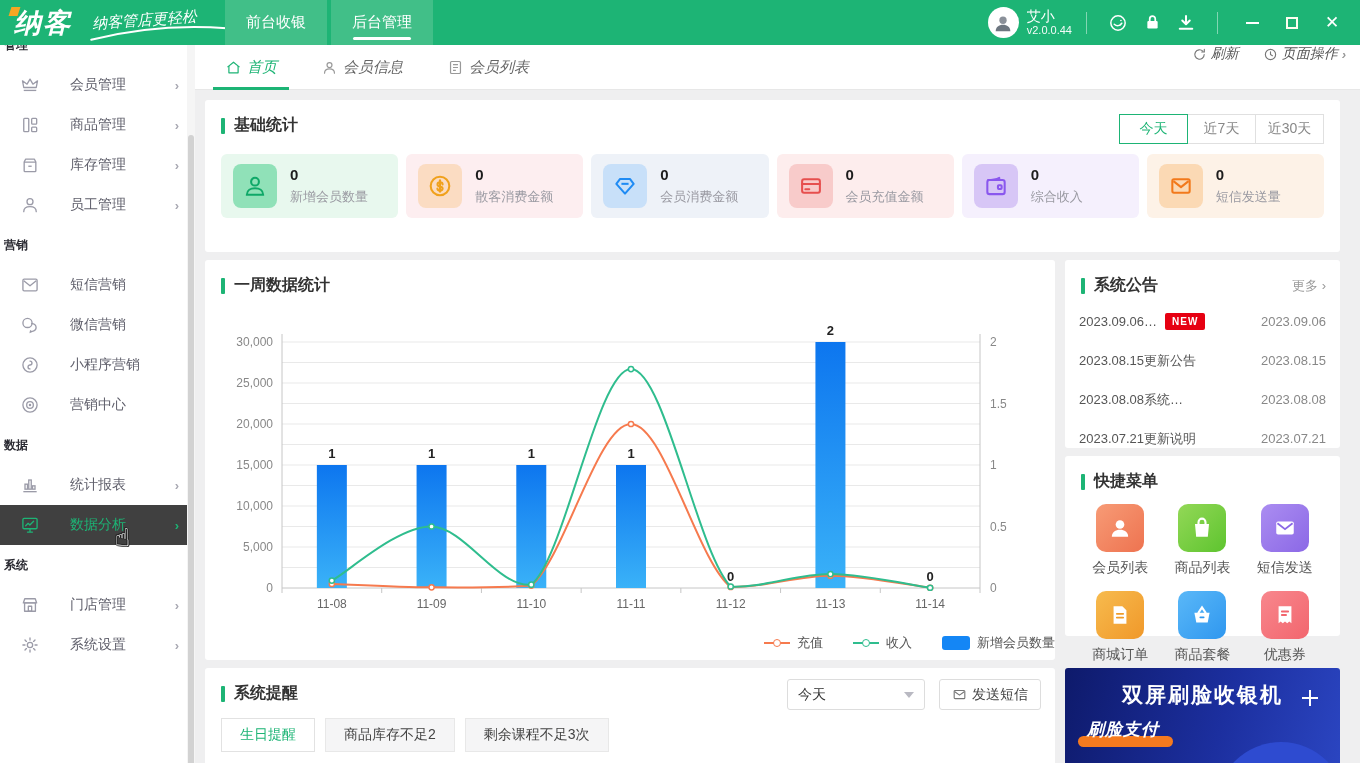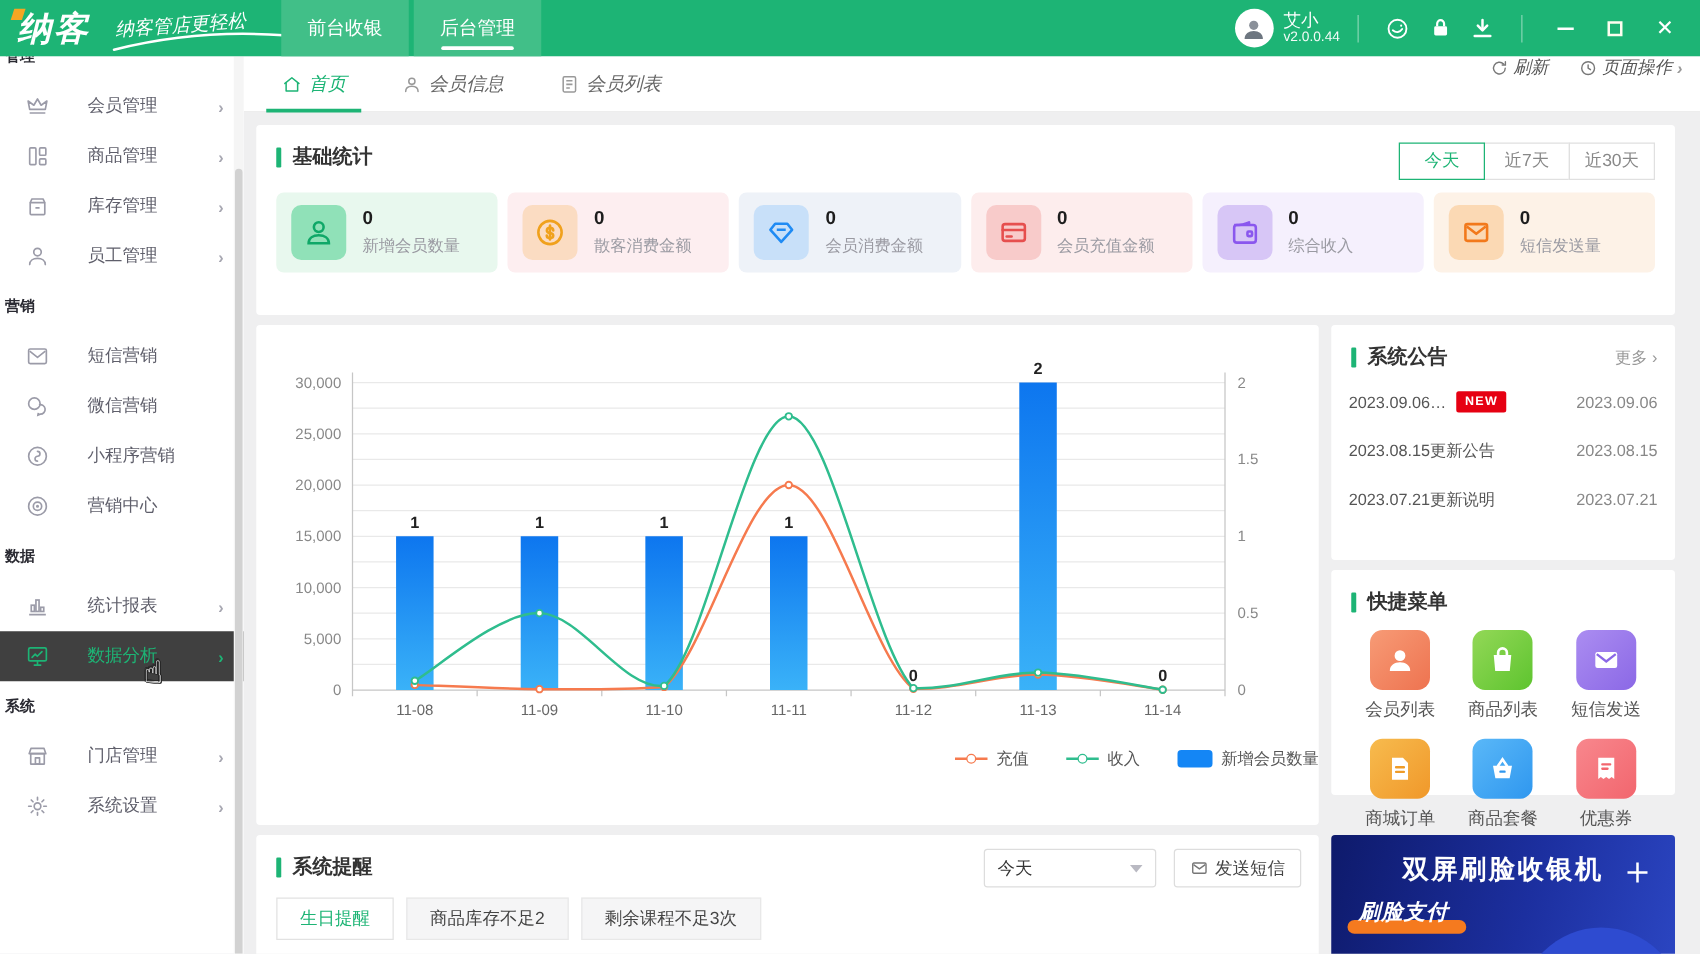--- a/index.html
+++ b/index.html
@@ -454,20 +454,24 @@
         </div>
         <div>
             <div class="val">0</div>
             <div class="lbl">短信发送量</div>
           </div>
       </div>
     </div>
   </div>
 
   <div class="panel" id="p-week">
+    <div class="panel-head">
+      <div class="green-bar"></div>
+      <div class="panel-title">一周数据统计</div>
+    </div>
     <svg id="chart" width="820" height="314">
         <defs>
           <linearGradient id="barg" x1="0" y1="0" x2="0" y2="1">
             <stop offset="0" stop-color="#0d76ef"></stop>
             <stop offset="1" stop-color="#3ab2f8"></stop>
           </linearGradient>
         </defs>
         <line x1="62" x2="760" y1="268" y2="268" stroke="#c6c6c6" stroke-width="1"></line>
         <line x1="62" x2="760" y1="247.5" y2="247.5" stroke="#e9e9e9" stroke-width="1"></line>
         <line x1="62" x2="760" y1="227" y2="227" stroke="#e9e9e9" stroke-width="1"></line>
@@ -569,20 +573,24 @@
       <div class="ann-row">
         <span>2023.09.06…</span>
         <span class="badge-new">NEW</span>
         <span class="a-date">2023.09.06</span>
       </div>
       <div class="ann-row">
         <span>2023.08.15更新公告</span>
         <span class="a-date">2023.08.15</span>
       </div>
       <div class="ann-row">
+        <span>2023.08.08系统…</span>
+        <span class="a-date">2023.08.08</span>
+      </div>
+      <div class="ann-row">
         <span>2023.07.21更新说明</span>
         <span class="a-date">2023.07.21</span>
       </div>
     </div>
   </div>
 
   <div class="panel" id="p-quick">
     <div class="panel-head">
       <div class="green-bar"></div>
       <div class="panel-title">快捷菜单</div>

